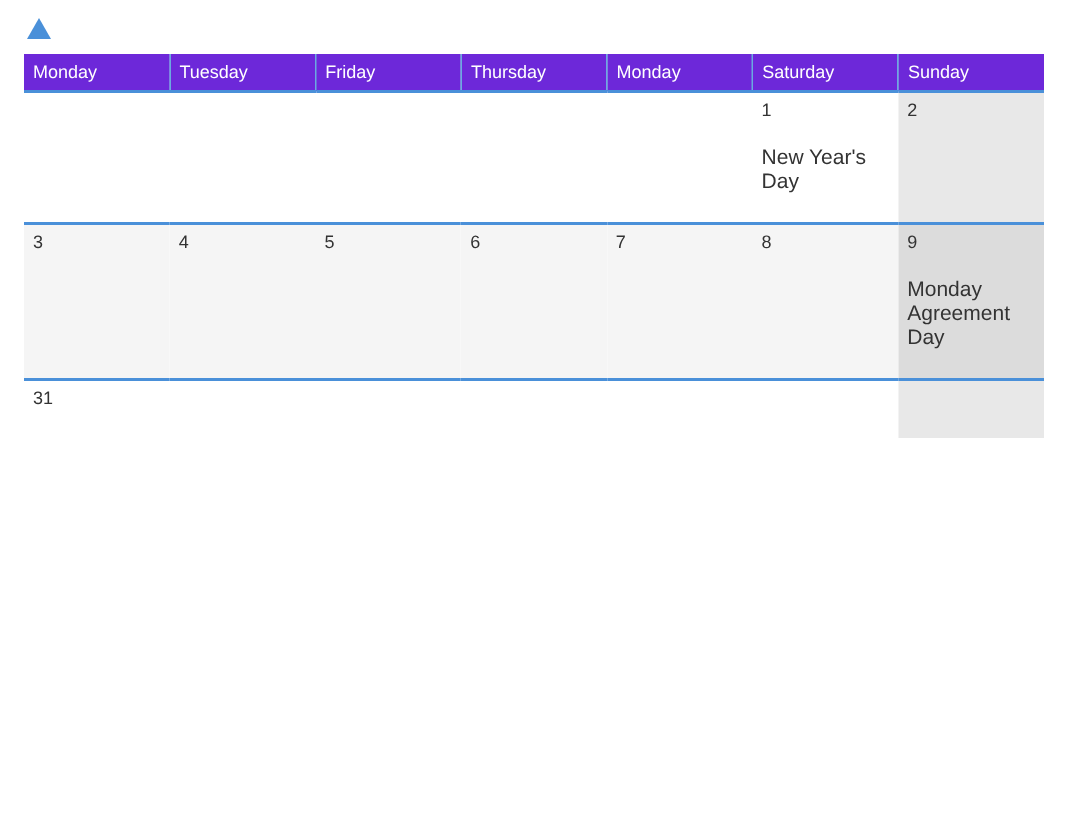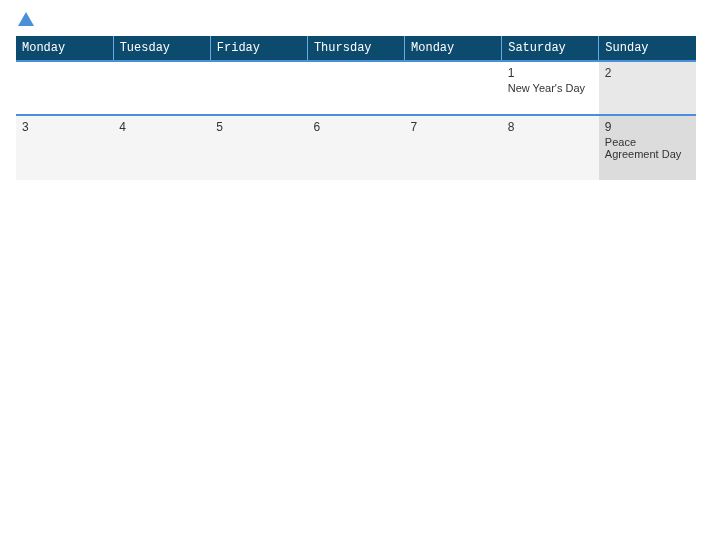--- a/index.html
+++ b/index.html
@@ -69,28 +69,27 @@
       color: #333;
       text-align: right;
       min-width: 90px;
     }
     
     .calendar {
       width: 100%;
       border-collapse: collapse;
     }
     .calendar thead tr th {
-      background-color: #0c4a6e;
+      background-color: #6d28d9;
       color: #fff;
       font-size: 12px;
       font-weight: normal;
       padding: 5px 6px;
       text-align: left;
       border-right: 1px solid #6aaae0;
-      font-family: Liberation Mono, monospace;
     }
     .calendar thead tr th:last-child {
       border-right: none;
     }
     .calendar tbody tr td {
       border-top: 2px solid #4a90d9;
       vertical-align: top;
       padding: 4px 6px 20px 6px;
       font-size: 12px;
       color: #333;
@@ -99,24 +98,24 @@
     }
     .calendar tbody tr:nth-child(even) td {
       background: #f5f5f5;
     }
     .day-number {
       font-size: 12px;
       color: #333;
       display: block;
     }
     .holiday-name {
-      font-size: 11px;
+      font-size: 14px;
       color: #333;
       display: block;
-      margin-top: 2px;
+      margin-top: 16px;
     }
     .sunday-col {
       background-color: #e8e8e8 !important;
     }
     .calendar tbody tr:nth-child(even) td.sunday-col {
       background-color: #dcdcdc !important;
     }
     .last-row td {
       padding-bottom: 30px;
     }
@@ -186,18 +185,29 @@
             <span class="day-number">6</span>
           </td>
           <td>
             <span class="day-number">7</span>
           </td>
           <td>
             <span class="day-number">8</span>
           </td>
           <td class="sunday-col">
             <span class="day-number">9</span>
-            <span class="holiday-name">Peace Agreement Day</span>
-          </td>
+            <span class="holiday-name">Monday Agreement Day</span>
+          </td>
+        </tr>
+        <tr class="last-row">
+          <td>
+            <span class="day-number">31</span>
+          </td>
+          <td></td>
+          <td></td>
+          <td></td>
+          <td></td>
+          <td></td>
+          <td class="sunday-col"></td>
         </tr>
       </tbody>
   </table>
 </div>
 
 </body></html>

